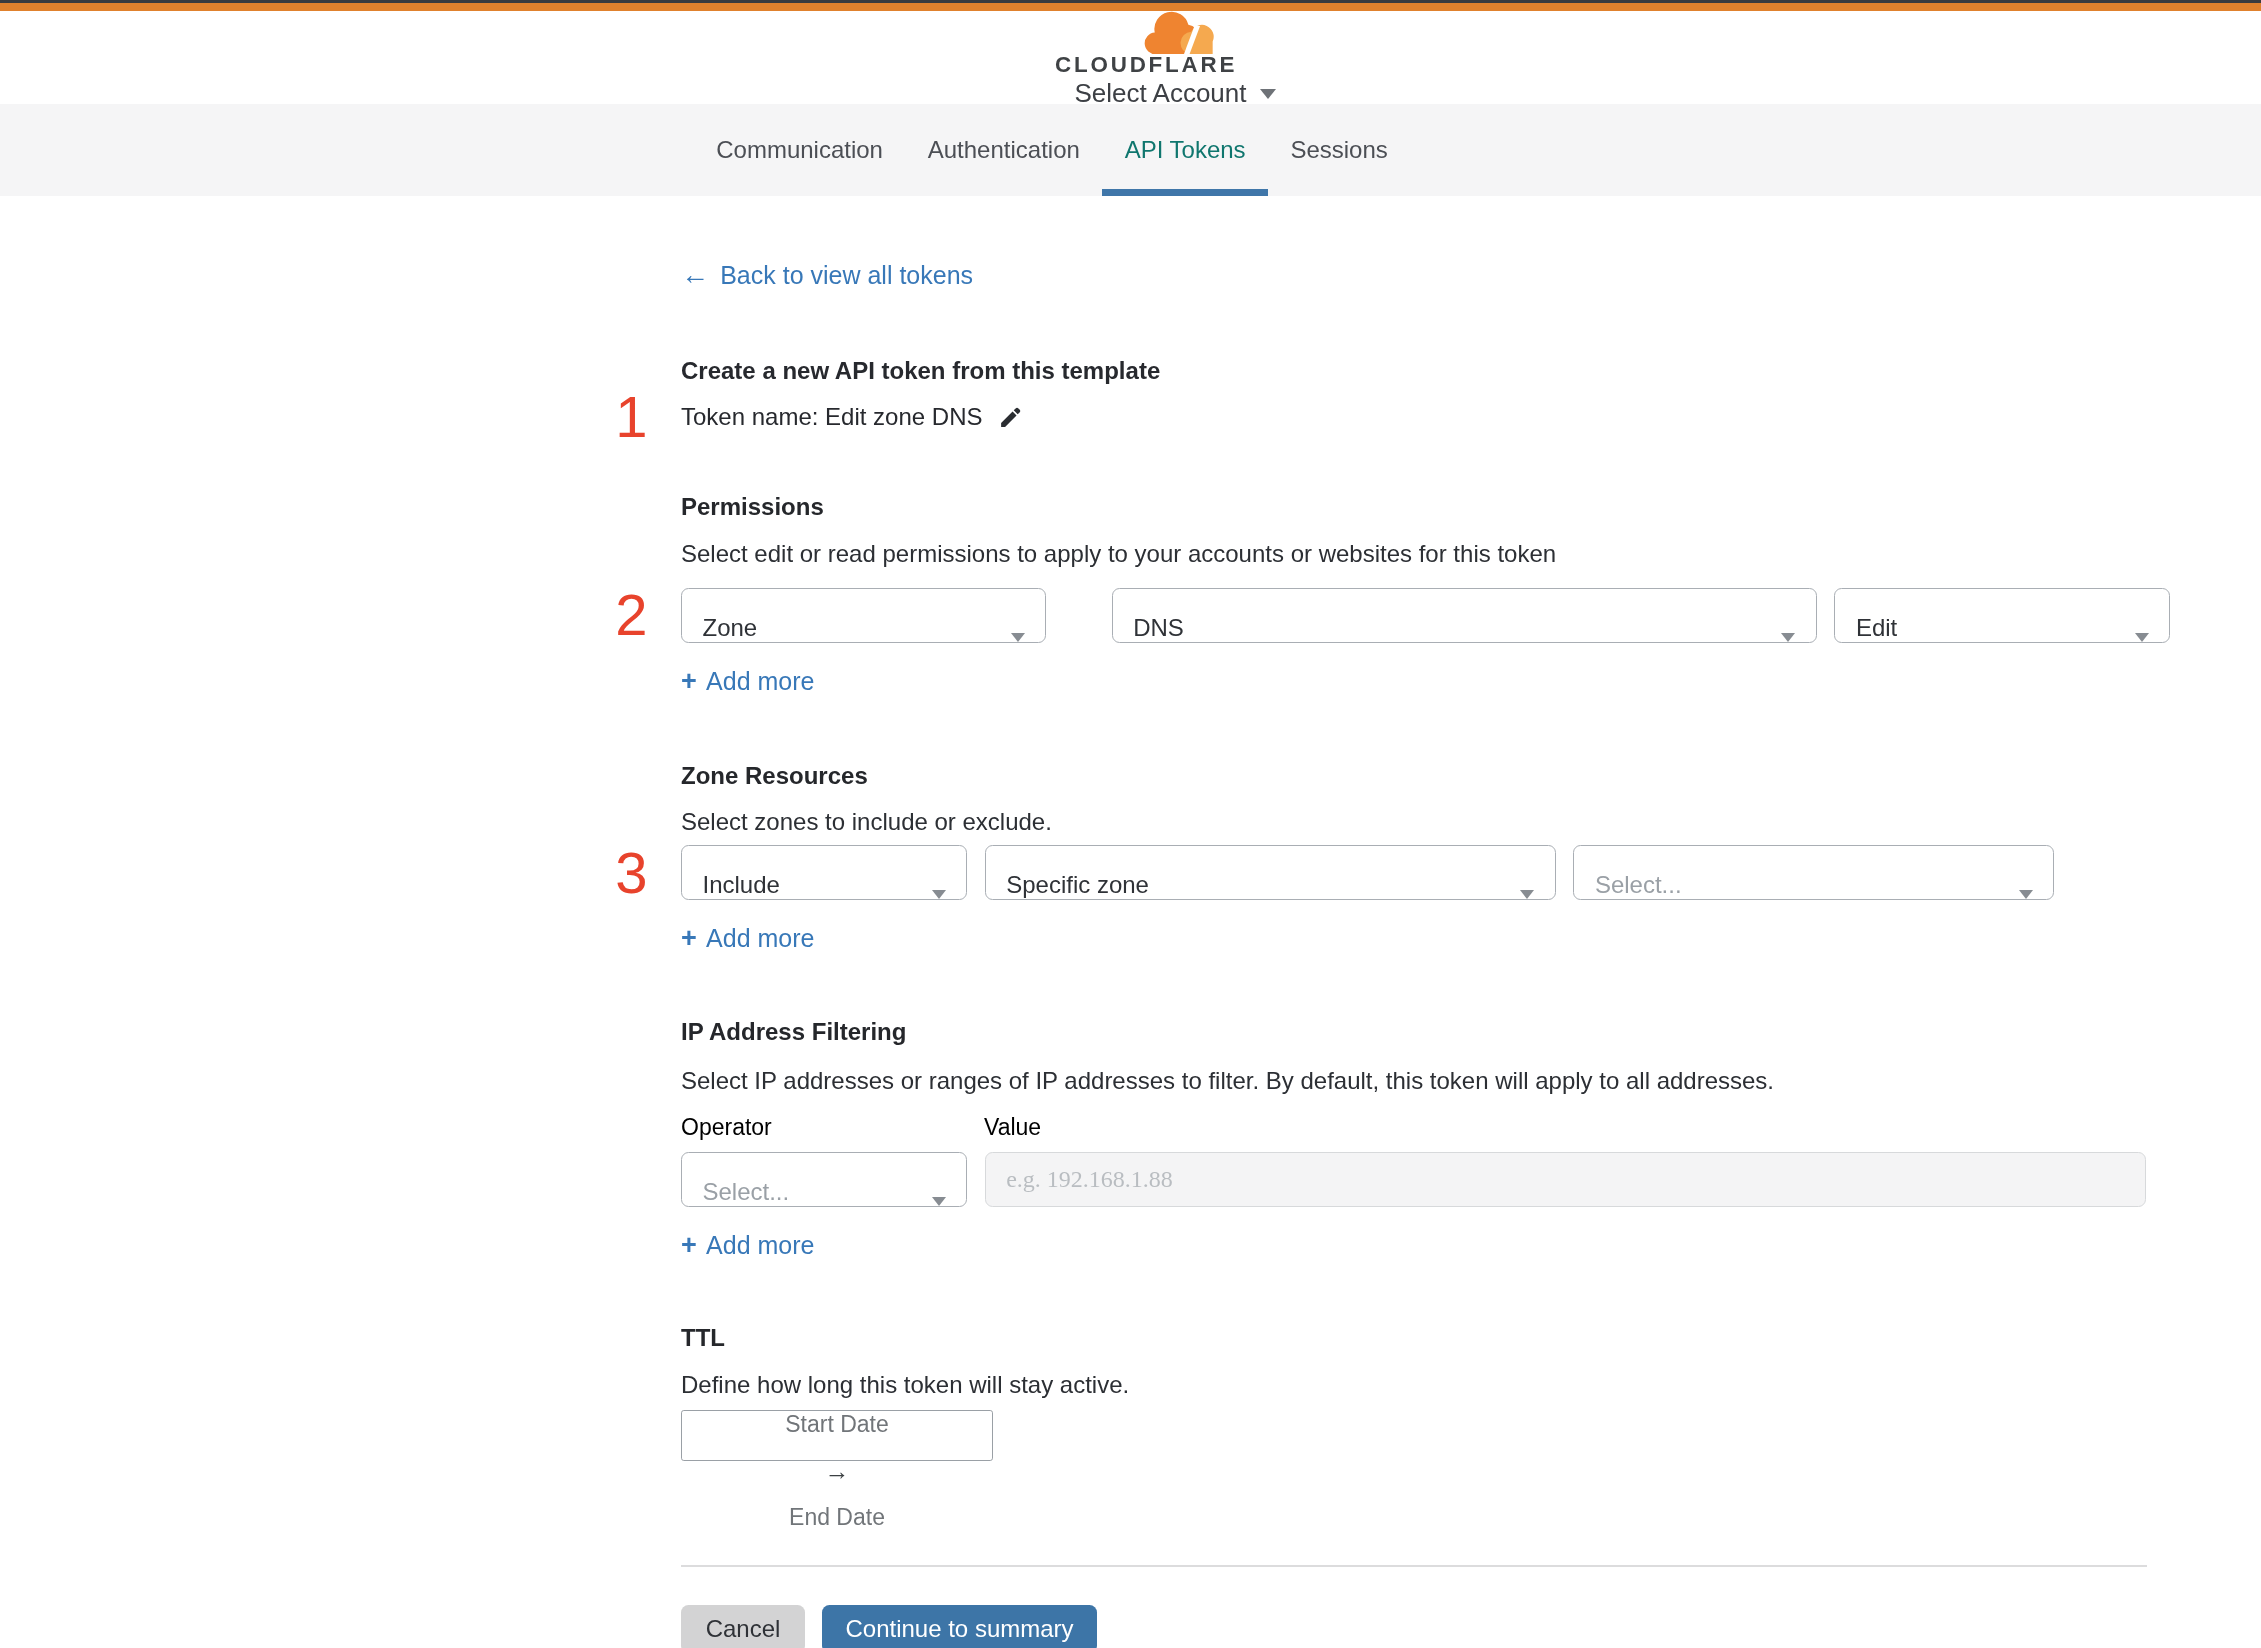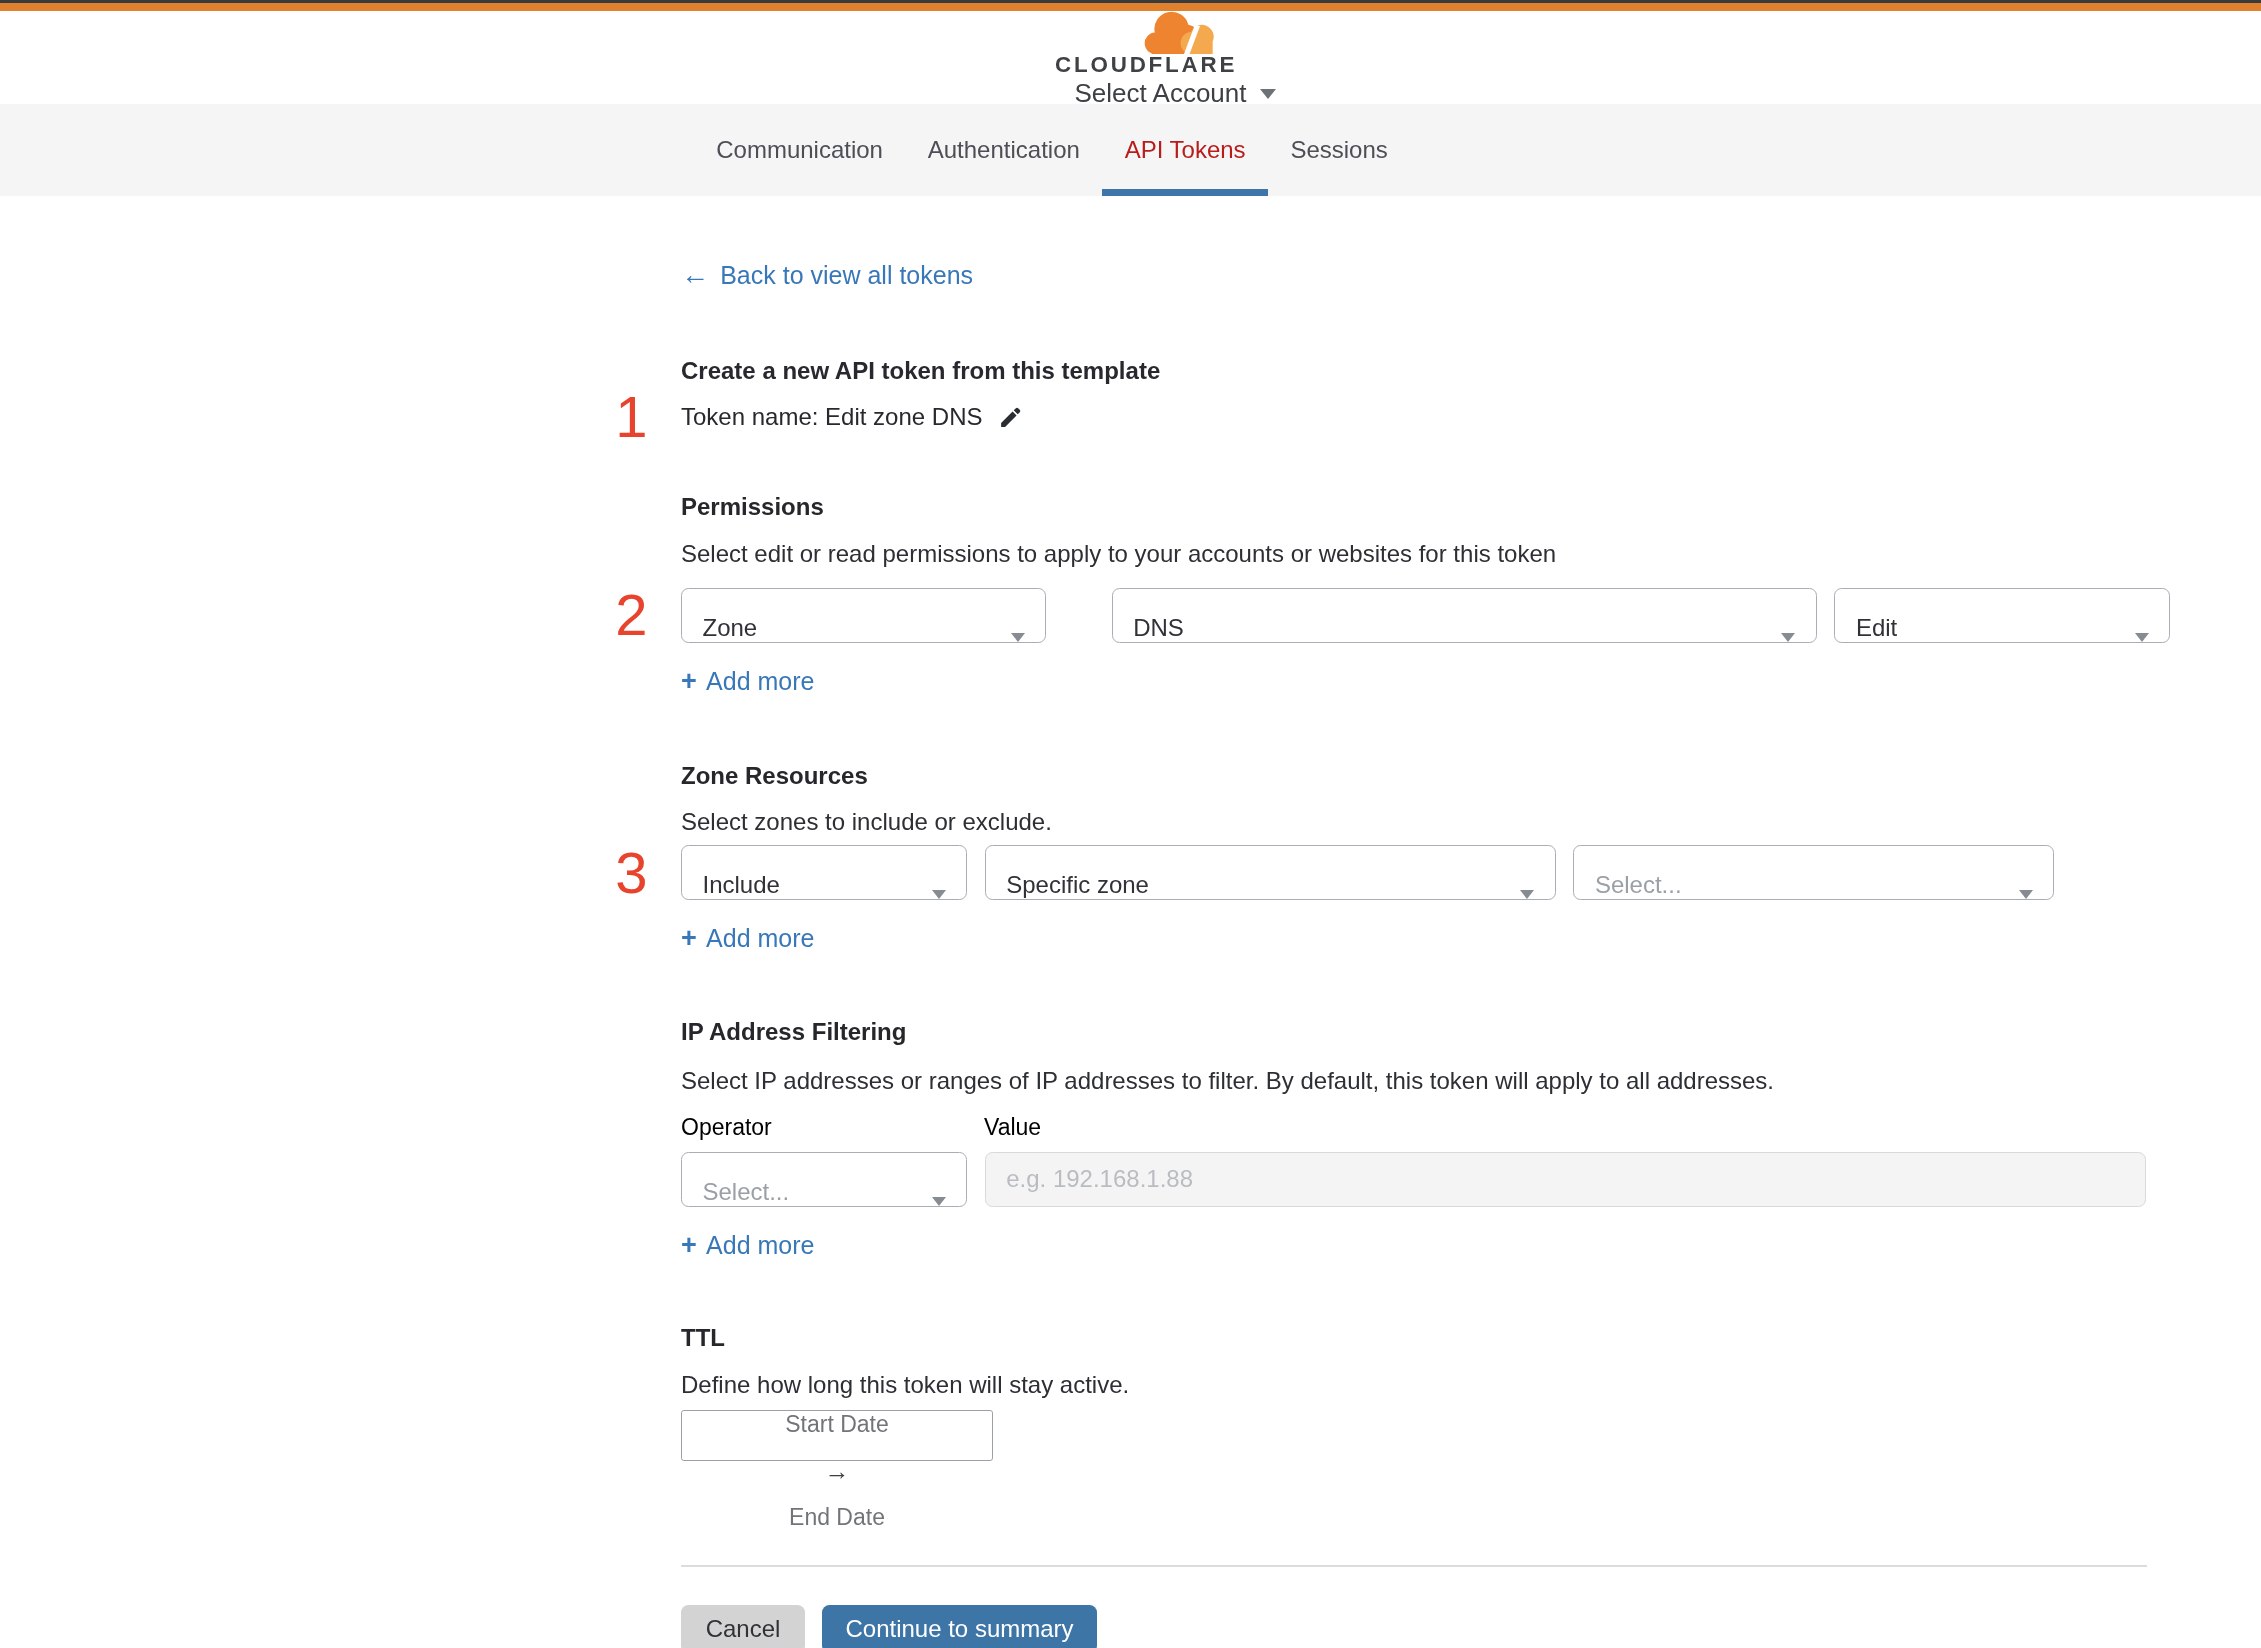--- a/index.html
+++ b/index.html
@@ -16,21 +16,21 @@
   .logo{position:relative;width:182px;height:67px;flex:none;}
   .logo-cloud{position:absolute;left:89px;top:0;}
   .logo-word{position:absolute;left:0;bottom:0;font-size:22.4px;font-weight:bold;letter-spacing:2.8px;color:#3f4245;white-space:nowrap;}
   .account-select{display:flex;align-items:center;gap:13px;margin-left:58px;font-size:26px;color:#3d4045;cursor:pointer;}
   .caret-down{width:0;height:0;border-left:8.4px solid transparent;border-right:8.4px solid transparent;border-top:10.3px solid #6e7277;}
 
   
   .tab-bar{height:92px;background:#f5f5f6;display:flex;justify-content:center;}
   .tab-group{display:flex;transform:translateX(-79px);}
   .tab{display:flex;align-items:center;padding:0 22.4px;font-size:24px;color:#4c4f55;position:relative;cursor:pointer;white-space:nowrap;}
-  .tab.active{color:#b91c1c;}
+  .tab.active{color:#0f766e;}
   .tab.active::after{content:"";position:absolute;left:0;right:0;bottom:0;height:7.5px;background:#3f76a9;}
 
   
   .content{width:1466px;margin-left:681px;position:relative;}
   .back-link{margin-top:64px;display:inline-flex;align-items:center;gap:11.2px;font-size:25px;line-height:30px;color:#3878b8;cursor:pointer;}
   .back-arrow{font-size:28px;line-height:30px;}
 
   .intro{margin-top:66px;}
   .intro-title{font-size:24px;font-weight:bold;line-height:30px;}
   .token-line{margin-top:14px;height:34px;display:flex;align-items:center;gap:15px;font-size:24px;position:relative;}
@@ -54,21 +54,21 @@
   .w-include{width:286px;} .w-specific{width:571px;} .w-zonesel{width:481px;}
   .w-op{width:286px;}
 
   .add-more{display:inline-flex;align-items:center;gap:9.3px;margin-top:23px;font-size:25px;line-height:30px;color:#3878b8;cursor:pointer;}
   .plus{font-size:27px;font-weight:bold;line-height:30px;}
 
   .label-row{display:flex;margin-top:17.7px;font-size:23px;line-height:28px;color:#000000;}
   .label-op{width:303px;}
 
   .value-input{width:1161px;height:55px;box-sizing:border-box;background:#f4f4f5;border:1.9px solid #d7d9db;border-radius:7.5px;
-    padding:0 20.5px;font-size:24px;color:#2f3237;font-family:Liberation Sans, sans-serif;outline:none;}
+    padding:0 20.5px;font-size:24px;color:#2f3237;font-family:Liberation Serif, serif;outline:none;}
   .value-input::placeholder{color:#b9bdc1;}
 
   .date-box{margin-top:10.3px;width:312px;height:51px;box-sizing:border-box;border:1.9px solid #9aa0a6;border-radius:2.8px;
     display:flex;align-items:center;padding:0 18.6px;gap:18.6px;font-size:23px;color:#717579;cursor:pointer;flex-direction:column;}
   .range-arrow{color:#3c4043;font-size:25px;}
 
   .divider{margin-top:104px;height:1.9px;background:#dcdcdd;}
   .footer{margin-top:38px;display:flex;gap:17px;}
   .btn{height:48px;border:none;border-radius:7.5px;font-size:24px;font-family:inherit;display:flex;align-items:center;justify-content:center;cursor:pointer;flex:none;}
   .btn-cancel{width:124px;background:#d3d3d4;color:#2f3237;}

